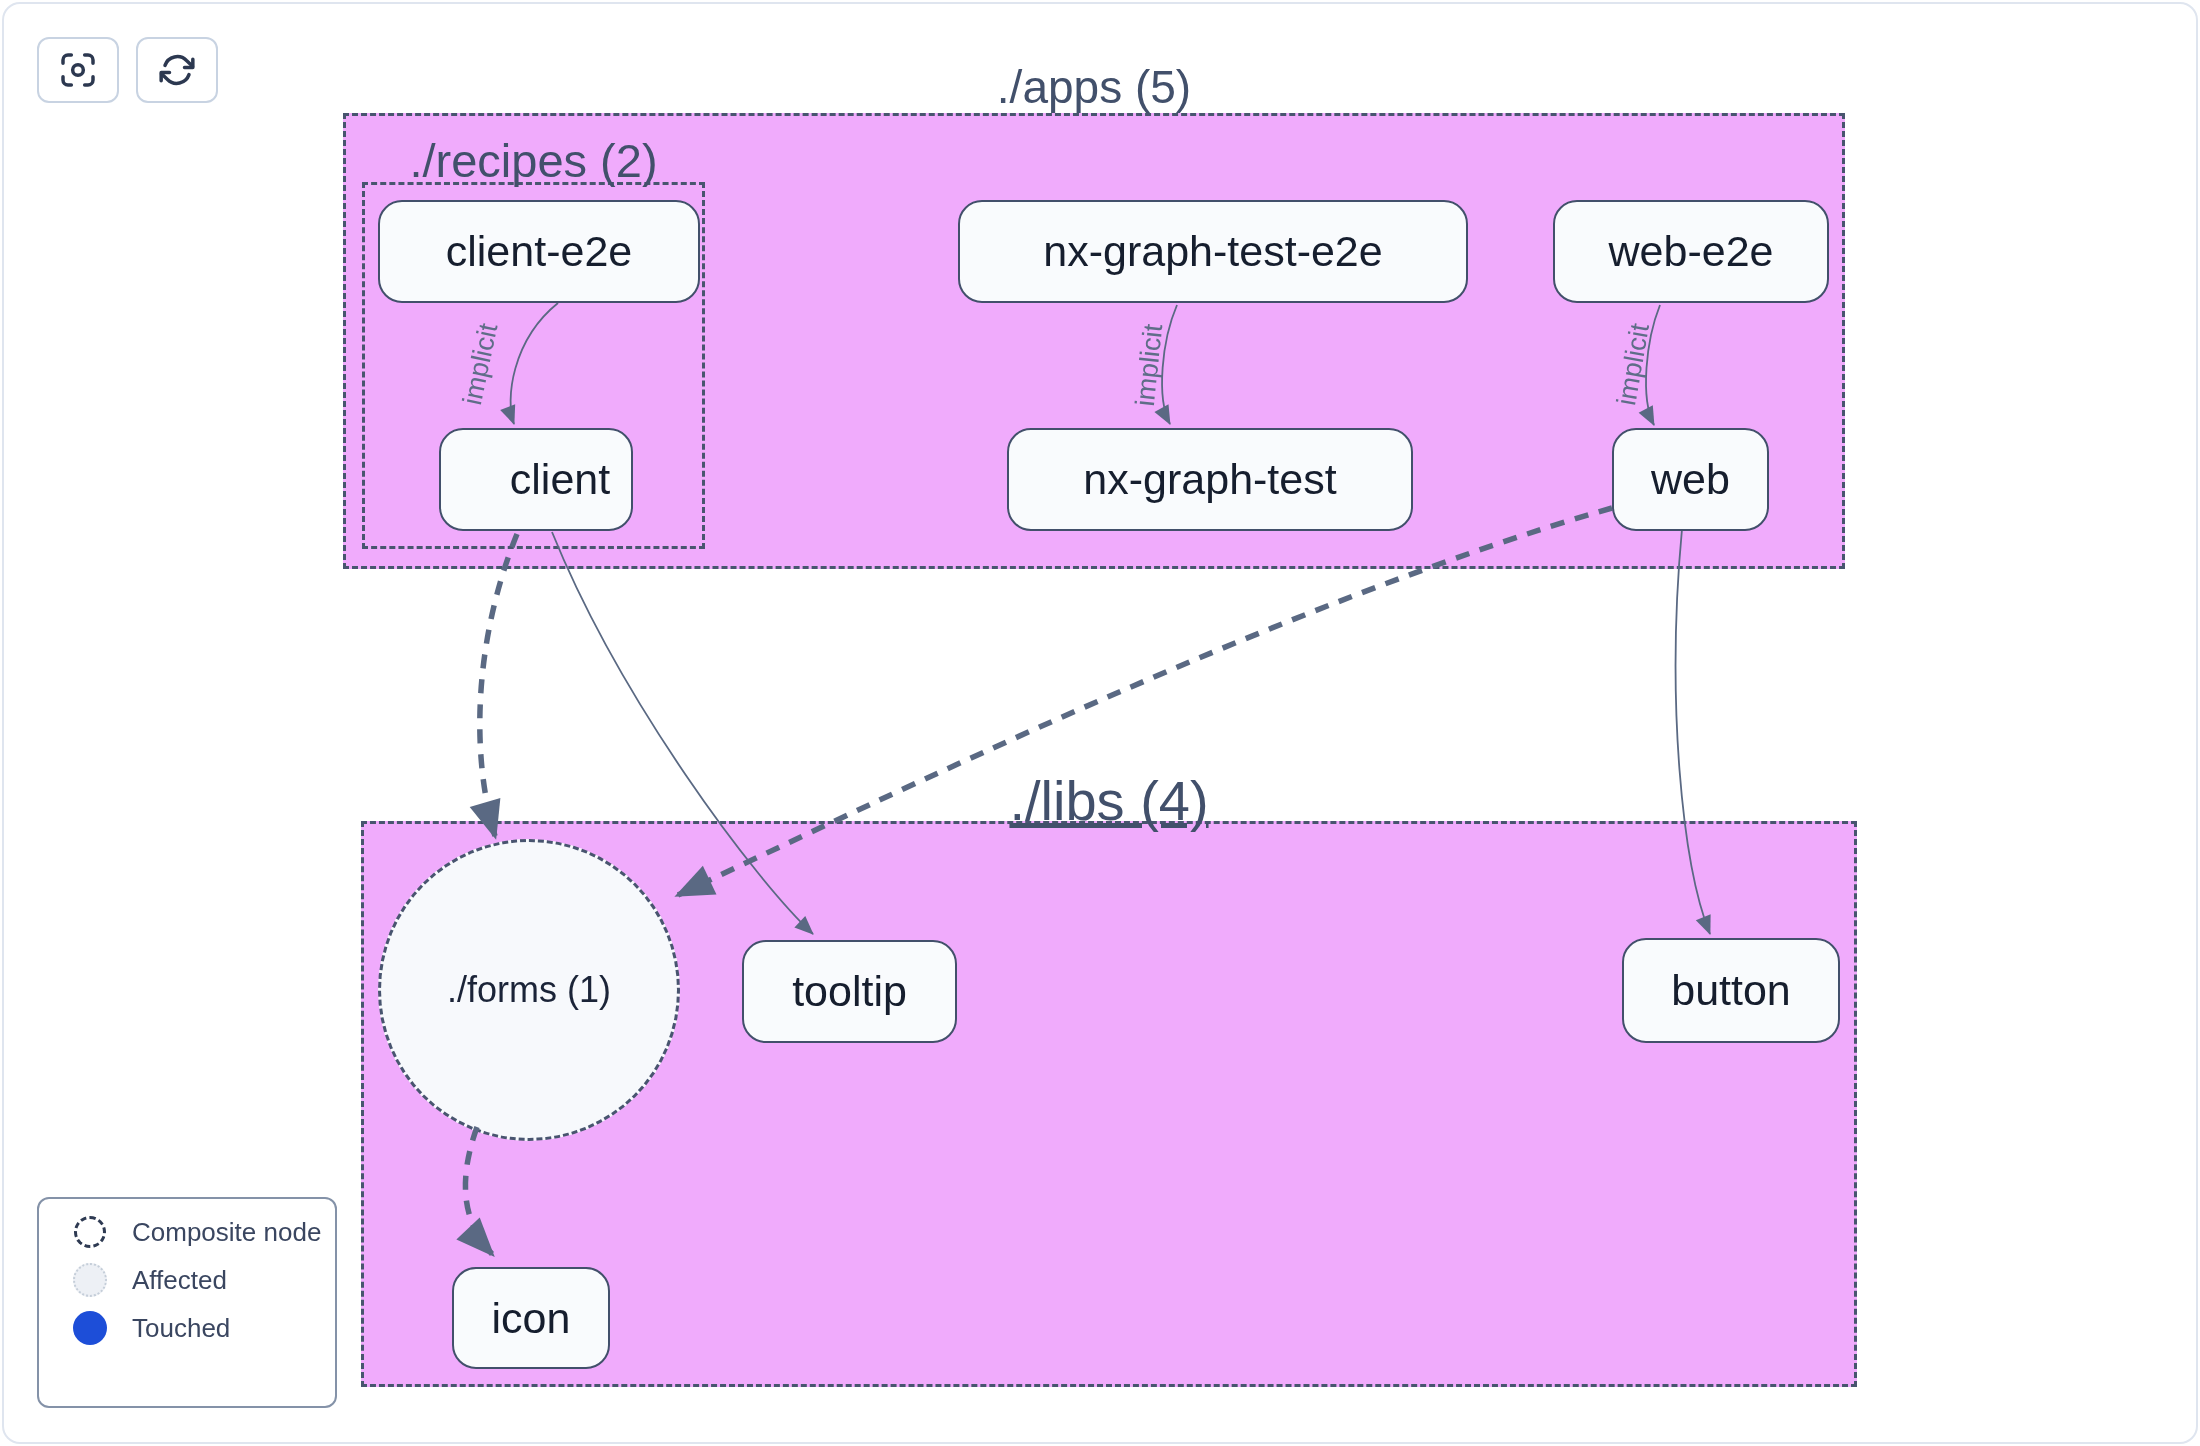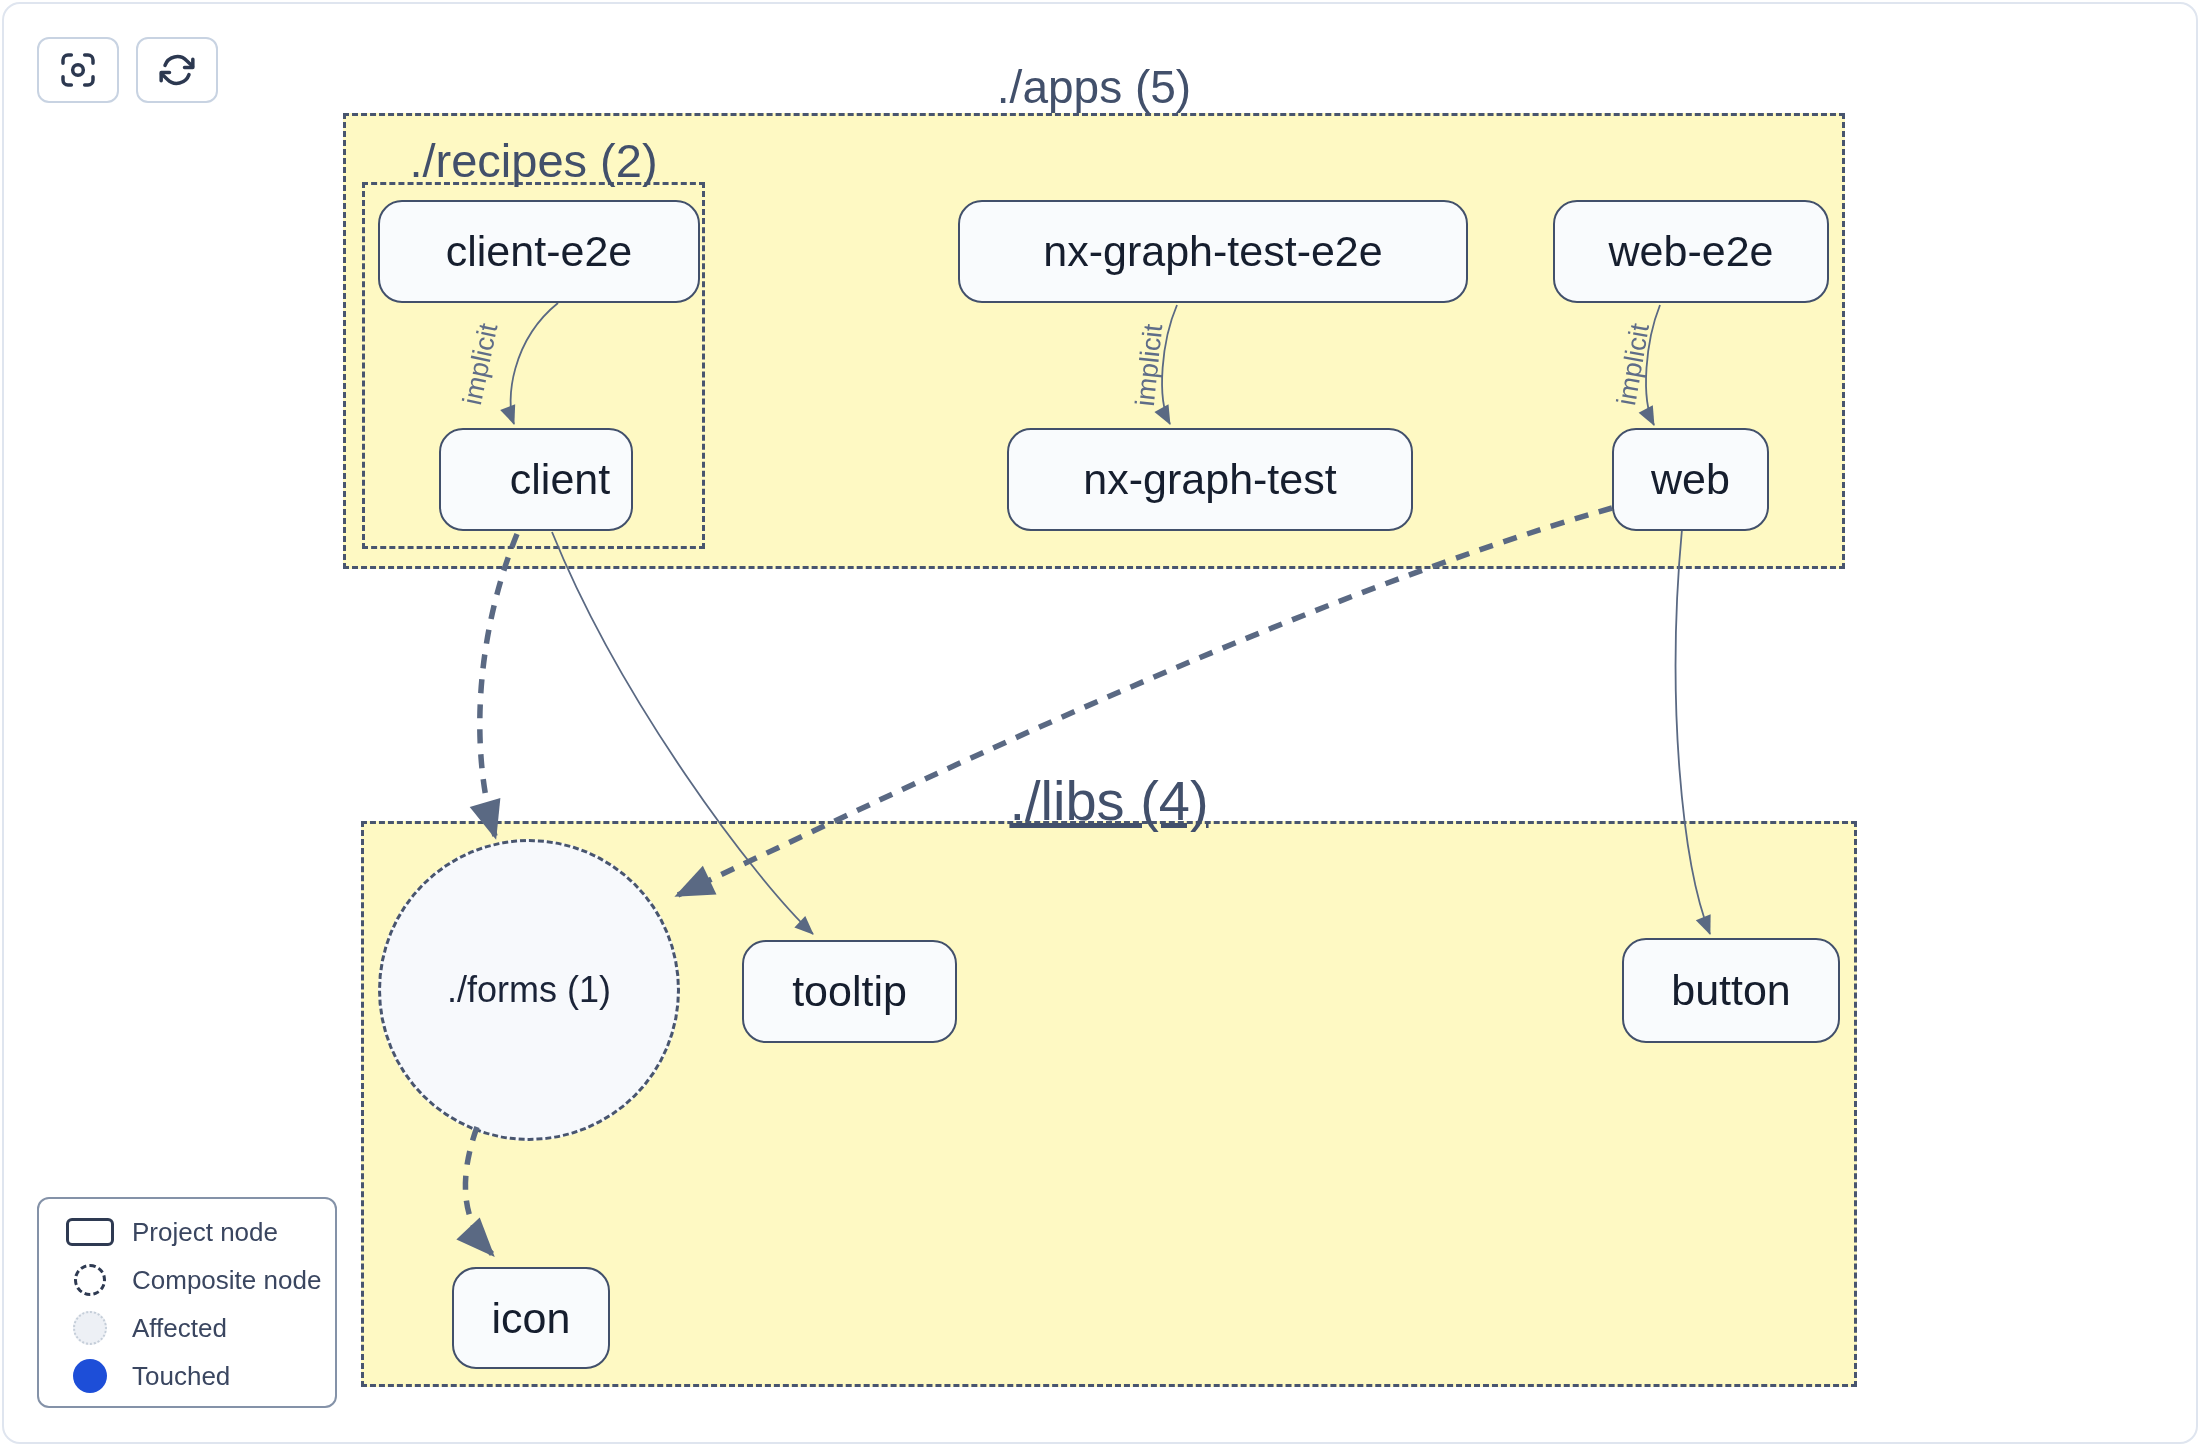--- a/index.html
+++ b/index.html
@@ -7,21 +7,21 @@
   body {
     width:2200px; height:1446px; position:relative; overflow:hidden;
     font-family:"Liberation Sans", sans-serif;
   }
   .frame {
     position:absolute; inset:2px; border:2px solid #dfe5ef; border-radius:18px;
     pointer-events:none;
   }
   
   .group {
-    position:absolute; background:#fef9c3; border:3px dashed #48556f;
+    position:absolute; background:#f0abfc; border:3px dashed #48556f;
   }
   .group-title {
     position:absolute; left:0; right:0; text-align:center; color:#42506b;
     white-space:nowrap; line-height:1.1;
   }
   #group-apps    { left:343px; top:113px;  width:1502px; height:456px; }
   #group-apps    .group-title { top:-54px; font-size:46px; }
   #group-recipes { left:362px; top:182px;  width:343px;  height:367px; background:transparent; }
   #group-recipes .group-title { top:-50px; font-size:47px;text-align:center; }
   #group-libs    { left:361px; top:821px;  width:1496px; height:566px; }
@@ -159,26 +159,20 @@
     <polyline points="21.5 5.5 21.5 10.5 16.5 10.5"></polyline>
     <polyline points="2.5 18.5 2.5 13.5 7.5 13.5"></polyline>
     <path d="M4.8 9.2 a7.8 7.8 0 0 1 12.9 -2.9 l3.6 3.4"></path>
     <path d="M2.7 14.3 l3.6 3.4 a7.8 7.8 0 0 0 12.9 -2.9"></path>
   </svg>
 </button>
 
 <div class="legend">
   <div class="legend-row">
     <span class="legend-swatch-box">
-      <span class="sw-project"></span>
-    </span>
-    <span class="legend-label">Project node</span>
-  </div>
-  <div class="legend-row">
-    <span class="legend-swatch-box">
       <span class="sw-composite"></span>
     </span>
     <span class="legend-label">Composite node</span>
   </div>
   <div class="legend-row">
     <span class="legend-swatch-box">
       <span class="sw-affected"></span>
     </span>
     <span class="legend-label">Affected</span>
   </div>

